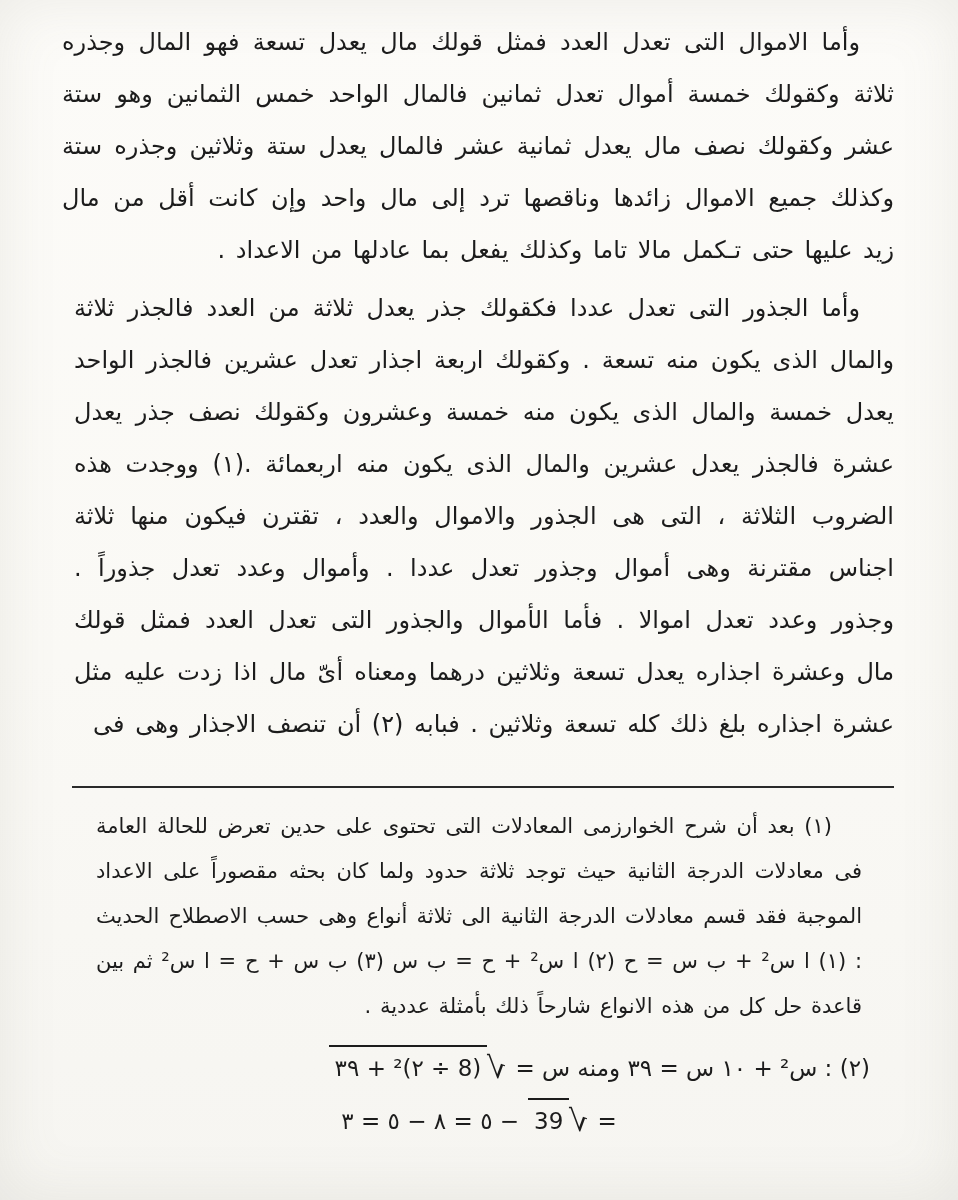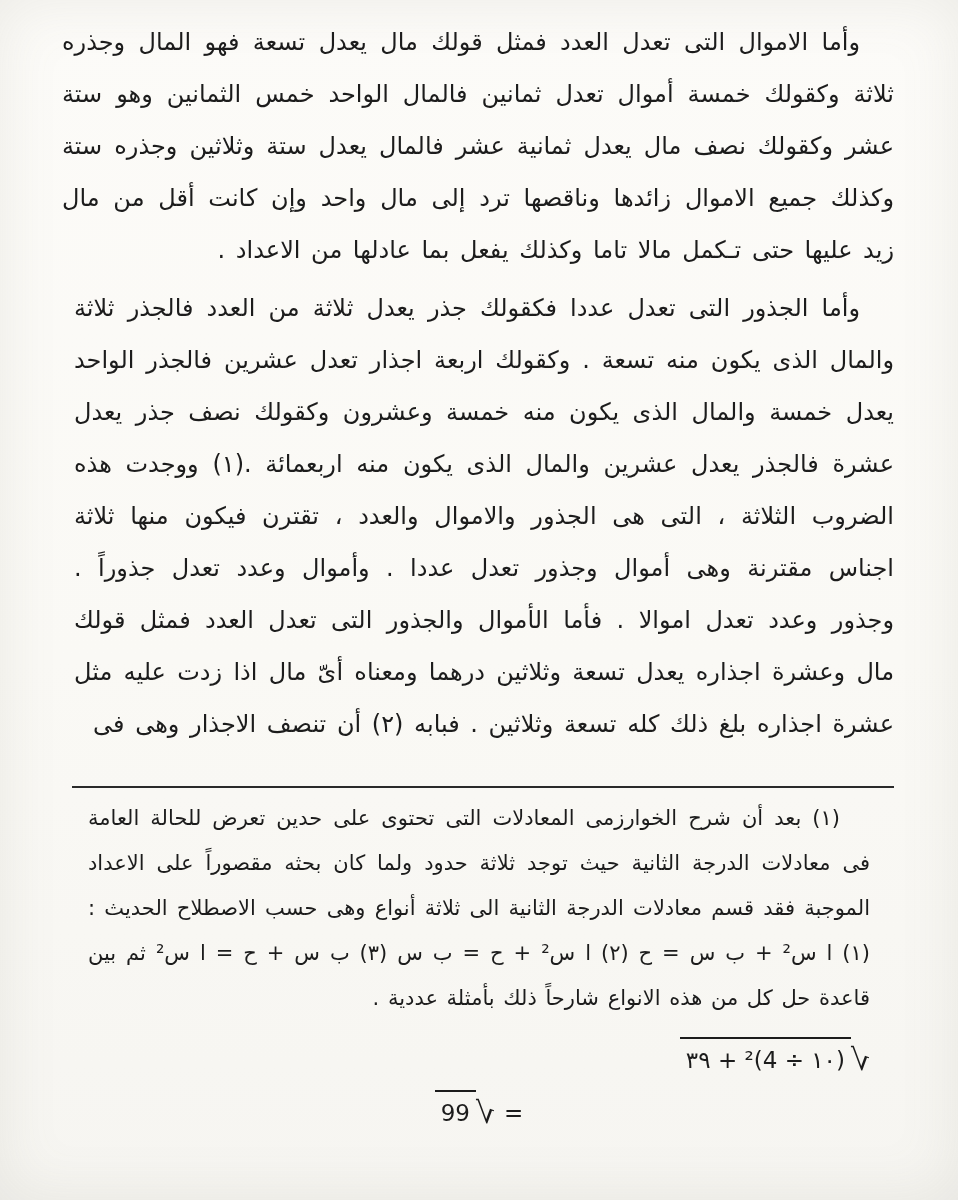--- a/index.html
+++ b/index.html
@@ -48,21 +48,21 @@
     margin: 0;
   }
   .footnotes {
     position: absolute;
     top: 796px;
     left: 88px;
     right: 88px;
     direction: rtl;
   }
   .footnote {
-    margin: 0;
+    margin: 8px;
     font-size: 21px;
     line-height: 45px;
     text-align: justify;
     text-indent: 30px;
     word-spacing: 2px;
   }
   .equation-line {
     display: flex;
     align-items: baseline;
     gap: 9px;
@@ -106,29 +106,31 @@
     <p class="para">وأما الجذور التى تعدل عددا فكقولك جذر يعدل ثلاثة من العدد فالجذر ثلاثة والمال الذى يكون منه تسعة . وكقولك اربعة اجذار تعدل عشرين فالجذر الواحد يعدل خمسة والمال الذى يكون منه خمسة وعشرون وكقولك نصف جذر يعدل عشرة فالجذر يعدل عشرين والمال الذى يكون منه اربعمائة .(١) ووجدت هذه الضروب الثلاثة ، التى هى الجذور والاموال والعدد ، تقترن فيكون منها ثلاثة اجناس مقترنة وهى أموال وجذور تعدل عددا . وأموال وعدد تعدل جذوراً . وجذور وعدد تعدل اموالا . فأما الأموال والجذور التى تعدل العدد فمثل قولك مال وعشرة اجذاره يعدل تسعة وثلاثين درهما ومعناه أىّ مال اذا زدت عليه مثل عشرة اجذاره بلغ ذلك كله تسعة وثلاثين . فبابه (٢) أن تنصف الاجذار وهى فى</p>
   </div>
 
   <hr class="footnote-rule">
 
   <div class="footnotes">
 
     <p class="footnote">(١) بعد أن شرح الخوارزمى المعادلات التى تحتوى على حدين  تعرض للحالة العامة فى معادلات الدرجة الثانية حيث توجد ثلاثة حدود ولما كان بحثه مقصوراً على الاعداد الموجبة فقد قسم معادلات الدرجة الثانية الى ثلاثة أنواع وهى حسب الاصطلاح الحديث : (١) ا س² + ب س = ح (٢) ا س² + ح = ب س (٣) ب س + ح = ا س² ثم بين قاعدة حل كل من هذه الانواع شارحاً ذلك بأمثلة عددية .</p>
 
     <div class="equation-line first">
+      <span>(٢) : س² + ١٠ س = ٣٩ ومنه س =</span>
       <span class="radical-group">
         <span class="radical-sign">√</span>
-          <span class="radicand">(١٠ ÷ 4)² + ٣٩</span>
+          <span class="radicand">(8 ÷ ٢)² + ٣٩</span>
       </span>
     </div>
 
     <div class="equation-line second">
       <span>=</span>
       <span class="radical-group">
         <span class="radical-sign">√</span>
-          <span class="radicand">99</span>
+          <span class="radicand">39</span>
       </span>
+      <span>− ٥ = ٨ − ٥ = ٣</span>
     </div>
 
   </div>
 
 </div>
 
 </body></html>

